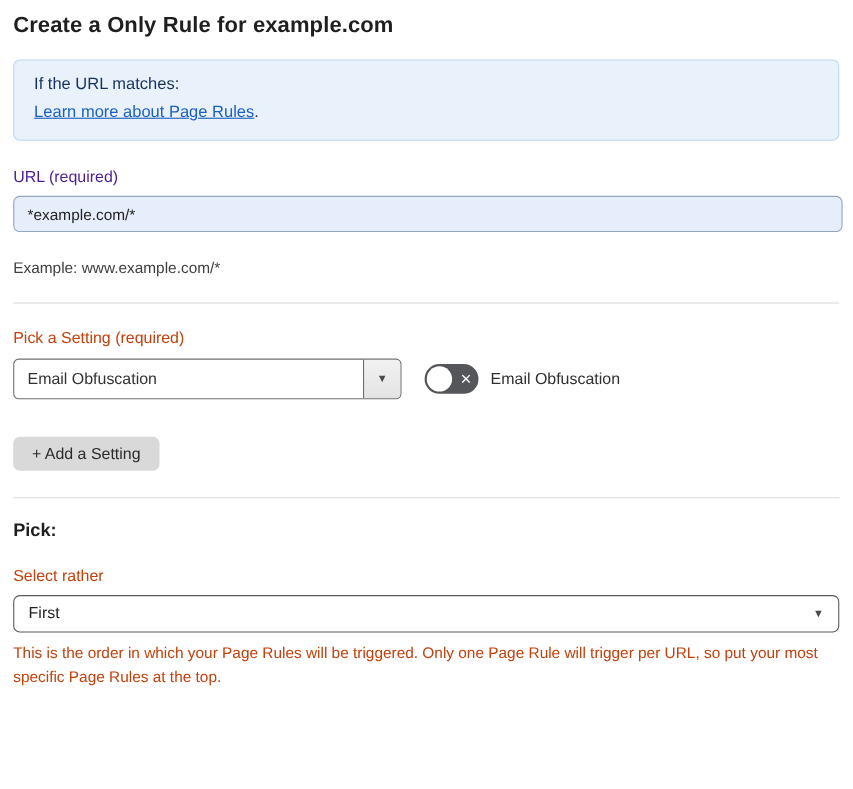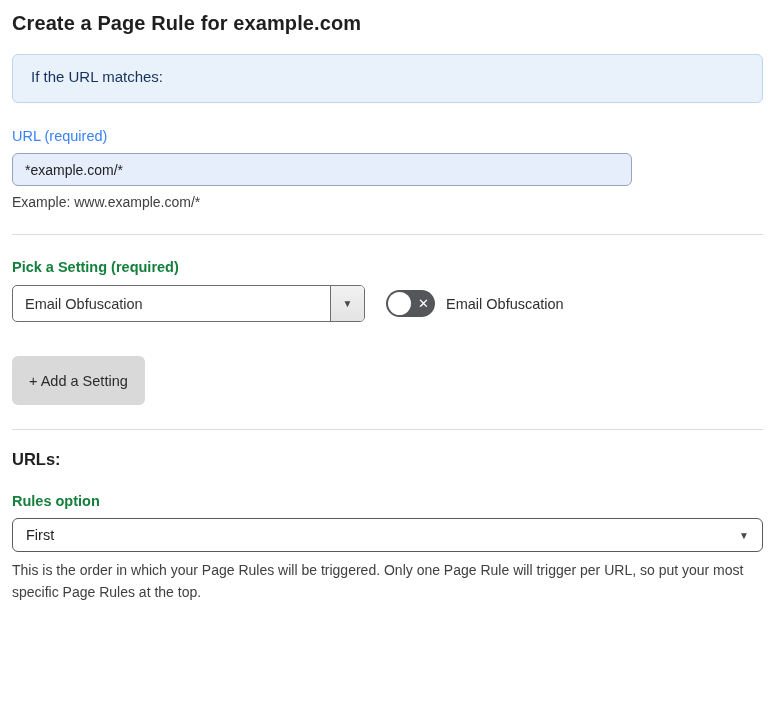--- a/index.html
+++ b/index.html
@@ -37,58 +37,57 @@
   .info-link {
     color: #1b5fc4;
     text-decoration: underline;
     cursor: pointer;
   }
   .info-link-suffix { color: #16325c; }
   
   .field-label {
     margin-top: 25px;
     font-size: 14.5px;
-    color: #3b82f6;
+    color: #4c1d95;
   }
   .url-input {
     display: block;
-    width: 620px;
+    width: 754px;
     height: 33px;
     margin-top: 9px;
     background: #e7eefb;
     border: 1px solid #93a5bf;
     border-radius: 6px;
     padding: 0 12px;
     font-family: "Liberation Sans", "DejaVu Sans", sans-serif;
     font-size: 14px;
     color: #222;
     outline: none;
   }
   .helper-text {
-    margin-top: 8px;
+    margin-top: 24px;
     font-size: 14px;
     color: #404040;
   }
   .divider {
     border: none;
     border-top: 1px solid #dcdcdc;
     margin-top: 24px;
   }
   .section-heading {
     margin-top: 20px;
     font-size: 16.5px;
     font-weight: bold;
     color: #1f1f1f;
   }
   
   .sub-label {
     margin-top: 24px;
     font-size: 14.5px;
-    color: #15803d;
-    font-weight: bold;
+    color: #c2410c;
   }
   .setting-row {
     margin-top: 10px;
     display: flex;
     align-items: center;
   }
   .setting-select {
     width: 353px;
     height: 37px;
     border: 1px solid #6e6e6e;
@@ -153,21 +152,21 @@
     line-height: 1;
   }
   .toggle-label {
     margin-left: 11px;
     font-size: 14.5px;
     color: #2f2f2f;
   }
   
   .add-setting-btn {
     margin-top: 34px;
-    height: 49px;
+    height: 31px;
     padding: 0 17px;
     background: #d9d9d9;
     border: none;
     border-radius: 6px;
     font-family: "Liberation Sans", "DejaVu Sans", sans-serif;
     font-size: 14.5px;
     color: #2b2b2b;
     cursor: pointer;
   }
   
@@ -184,33 +183,34 @@
     padding: 0 13px;
     font-size: 14.5px;
     color: #222;
     cursor: pointer;
     gap: 48px;
   }
   .order-help {
     margin-top: 7px;
     font-size: 14px;
     line-height: 22px;
-    color: #404040;
+    color: #c2410c;
     max-width: 740px;
   }
 </style>
 </head>
 <body>
 
 <div class="page">
 
-  <h1 class="page-title">Create a Page Rule for example.com</h1>
+  <h1 class="page-title">Create a Only Rule for example.com</h1>
 
   <div class="info-box">
     <div class="info-heading">If the URL matches:</div>
+    <div><a class="info-link">Learn more about Page Rules</a><span class="info-link-suffix">.</span></div>
   </div>
 
   <div class="field-label">URL (required)</div>
   <input class="url-input" type="text" value="*example.com/*" style="">
   <div class="helper-text">Example: www.example.com/*</div>
 
   <hr class="divider">
 
 
   <div class="sub-label">Pick a Setting (required)</div>
@@ -228,23 +228,23 @@
         <span class="toggle-x">✕</span>
       </div>
       <div class="toggle-label">Email Obfuscation</div>
     </div>
   </div>
 
   <button class="add-setting-btn">+ Add a Setting</button>
 
   <hr class="divider">
 
-  <h2 class="section-heading">URLs:</h2>
-
-  <div class="sub-label">Rules option</div>
+  <h2 class="section-heading">Pick:</h2>
+
+  <div class="sub-label">Select rather</div>
 
   <div class="order-select">
     <span>First</span>
     <span class="arrow-glyph">▼</span>
   </div>
 
   <div class="order-help">This is the order in which your Page Rules will be triggered. Only one Page Rule will trigger per URL, so put your most specific Page Rules at the top.</div>
 
   
 

